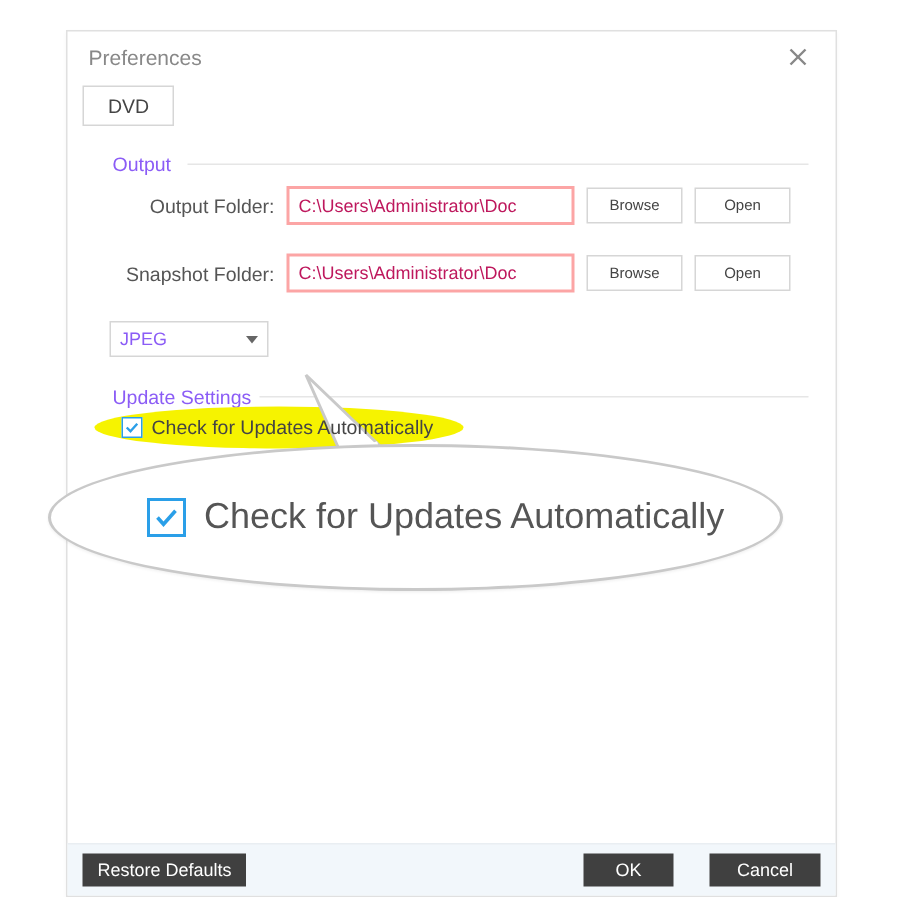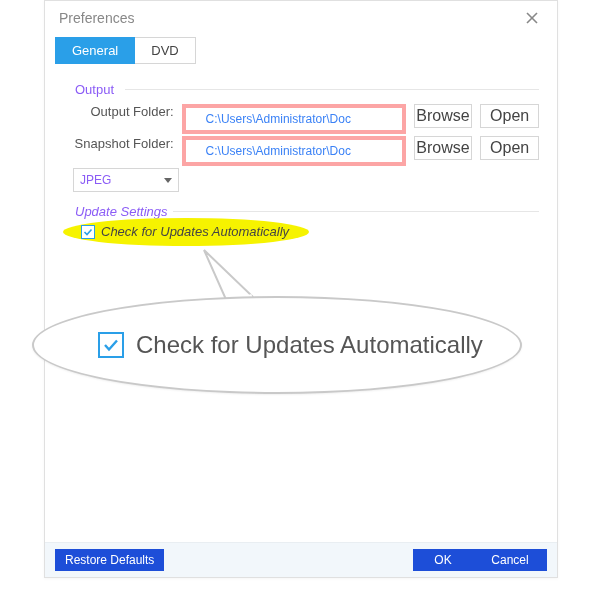--- a/index.html
+++ b/index.html
@@ -14,21 +14,21 @@
     overflow: hidden;
   }
   .stage {
     position: relative;
     width: 600px;
     height: 598px;
   }
   .dialog {
     position: absolute;
     left: 44px;
-    top: 0;
+    top: 20px;
     width: 512px;
     height: 576px;
     border: 1px solid #e0e0e0;
     background: #fff;
     box-shadow: 0 1px 3px rgba(0,0,0,0.04);
   }
   
   .titlebar {
     position: relative;
     height: 34px;
@@ -91,47 +91,48 @@
     margin-left: 62px;
     margin-right: 0;
   }
 
   
   .rows {
     margin-top: 14px;
   }
   .row {
     display: flex;
-    margin-bottom: 2px;
+    align-items: center;
+    margin-bottom: 19px;
     padding-left: 10px;
   }
   .row-label {
     width: 110px;
     text-align: right;
     padding-right: 8px;
     color: #555;
     font-size: 13px;
     white-space: nowrap;
   }
   .path-input {
     flex: 0 0 176px;
     height: 22px;
-    border: 4px solid #fca5a5;
-    padding: 0 20px;
+    border: 2px solid #fca5a5;
+    padding: 0 6px;
     font-size: 12px;
-    color: #3b82f6;
+    color: #be185d;
     font-family: inherit;
     overflow: hidden;
     text-overflow: clip;
   }
   .btn-sm {
     border: 1px solid #d6d6d6;
     background: #fff;
     color: #444;
-    font-size: 16px;
+    font-size: 10px;
     height: 24px;
     padding: 0 0;
     width: 64px;
     margin-left: 8px;
     cursor: pointer;
     font-family: inherit;
   }
   .select-wrap {
     display: flex;
     align-items: center;
@@ -197,28 +198,28 @@
     height: 34px;
     background: #f2f7fb;
     display: flex;
     align-items: center;
     padding: 0 10px;
     border-top: 1px solid #e9eef2;
   }
   .fbtn {
     border: none;
     color: #fff;
-    background: #1d4ed8;
+    background: #404040;
     font-size: 12px;
     height: 22px;
     padding: 0 14px;
     cursor: pointer;
     font-family: inherit;
   }
-  .fbtn + .fbtn { margin-left: 0; }
+  .fbtn + .fbtn { margin-left: 24px; }
   .fbtn.wide { padding: 0 10px; }
   .footer-spacer { flex: 1; }
 
   
   .callout {
     position: absolute;
     left: 32px;
     top: 296px;
     width: 490px;
     height: 98px;
@@ -267,21 +268,20 @@
       <span>Preferences</span>
       <span class="close">
         <svg width="14" height="14" viewBox="0 0 14 14">
           <line x1="2" y1="2" x2="12" y2="12" stroke="#888" stroke-width="1.6"></line>
           <line x1="12" y1="2" x2="2" y2="12" stroke="#888" stroke-width="1.6"></line>
         </svg>
       </span>
     </div>
 
     <div class="tabs">
-      <div class="tab active">General</div>
       <div class="tab">DVD</div>
     </div>
 
     <div class="section">
       <span class="section-title">Output</span>
       <div class="section-rule"></div>
 
       <div class="rows">
         <div class="row">
           <div class="row-label">Output Folder:</div>
@@ -299,21 +299,21 @@
 
         <div class="row">
           <div class="select-wrap">
             <span>JPEG</span>
             <span class="select-caret"></span>
           </div>
         </div>
       </div>
     </div>
 
-    <div class="section" style="margin-top:12px;font-style:italic;">
+    <div class="section" style="margin-top:12px;">
       <span class="section-title">Update Settings</span>
       <div class="section-rule" style="margin-left:110px;"></div>
 
       <div class="update-row">
         <div class="highlight-ellipse"></div>
         <span class="chk">
           <svg width="10" height="10" viewBox="0 0 10 10">
             <polyline points="1.5,5 4,7.5 8.5,2.5" fill="none" stroke="#2a9fe8" stroke-width="1.6"></polyline>
           </svg>
         </span>

